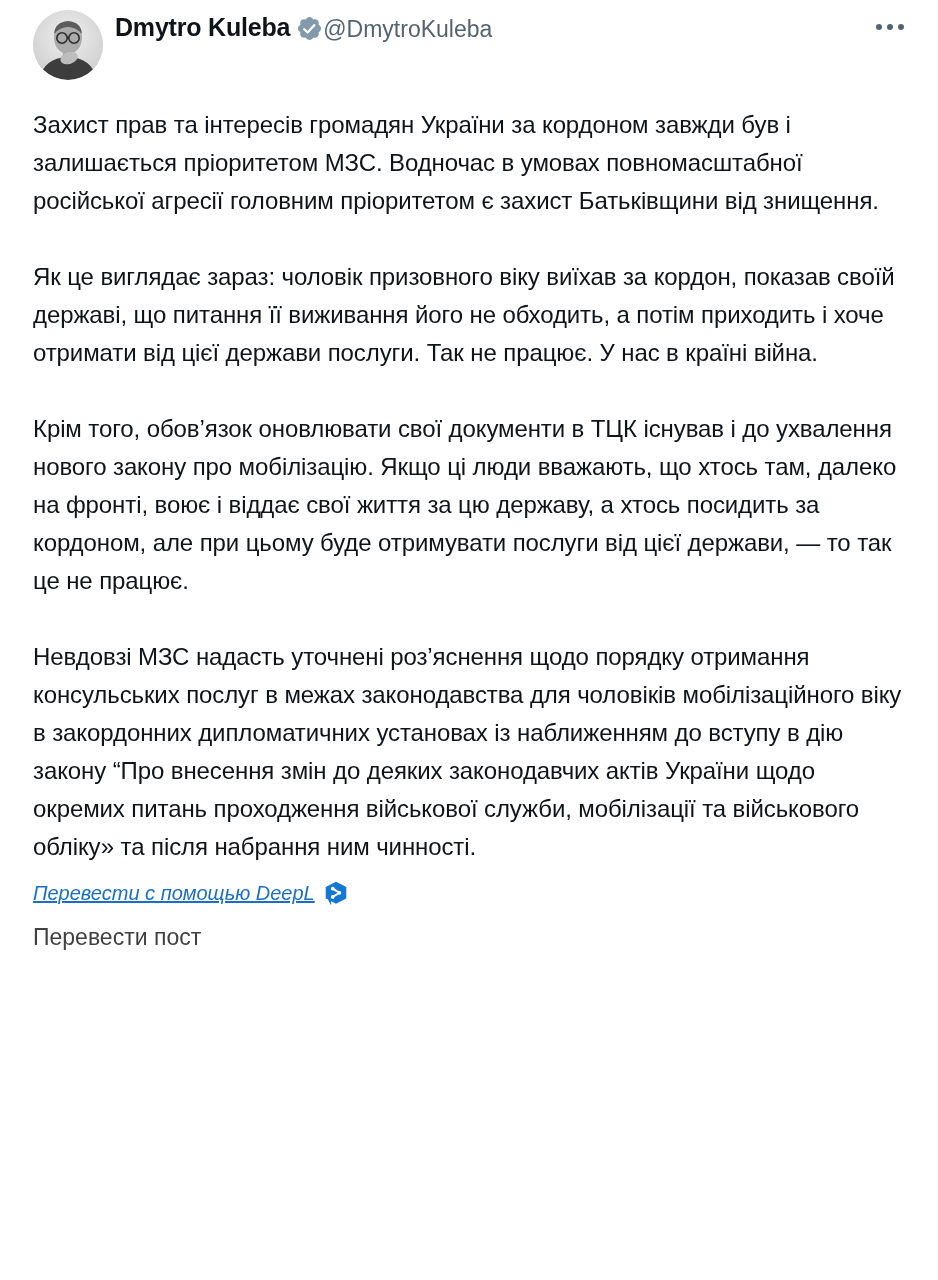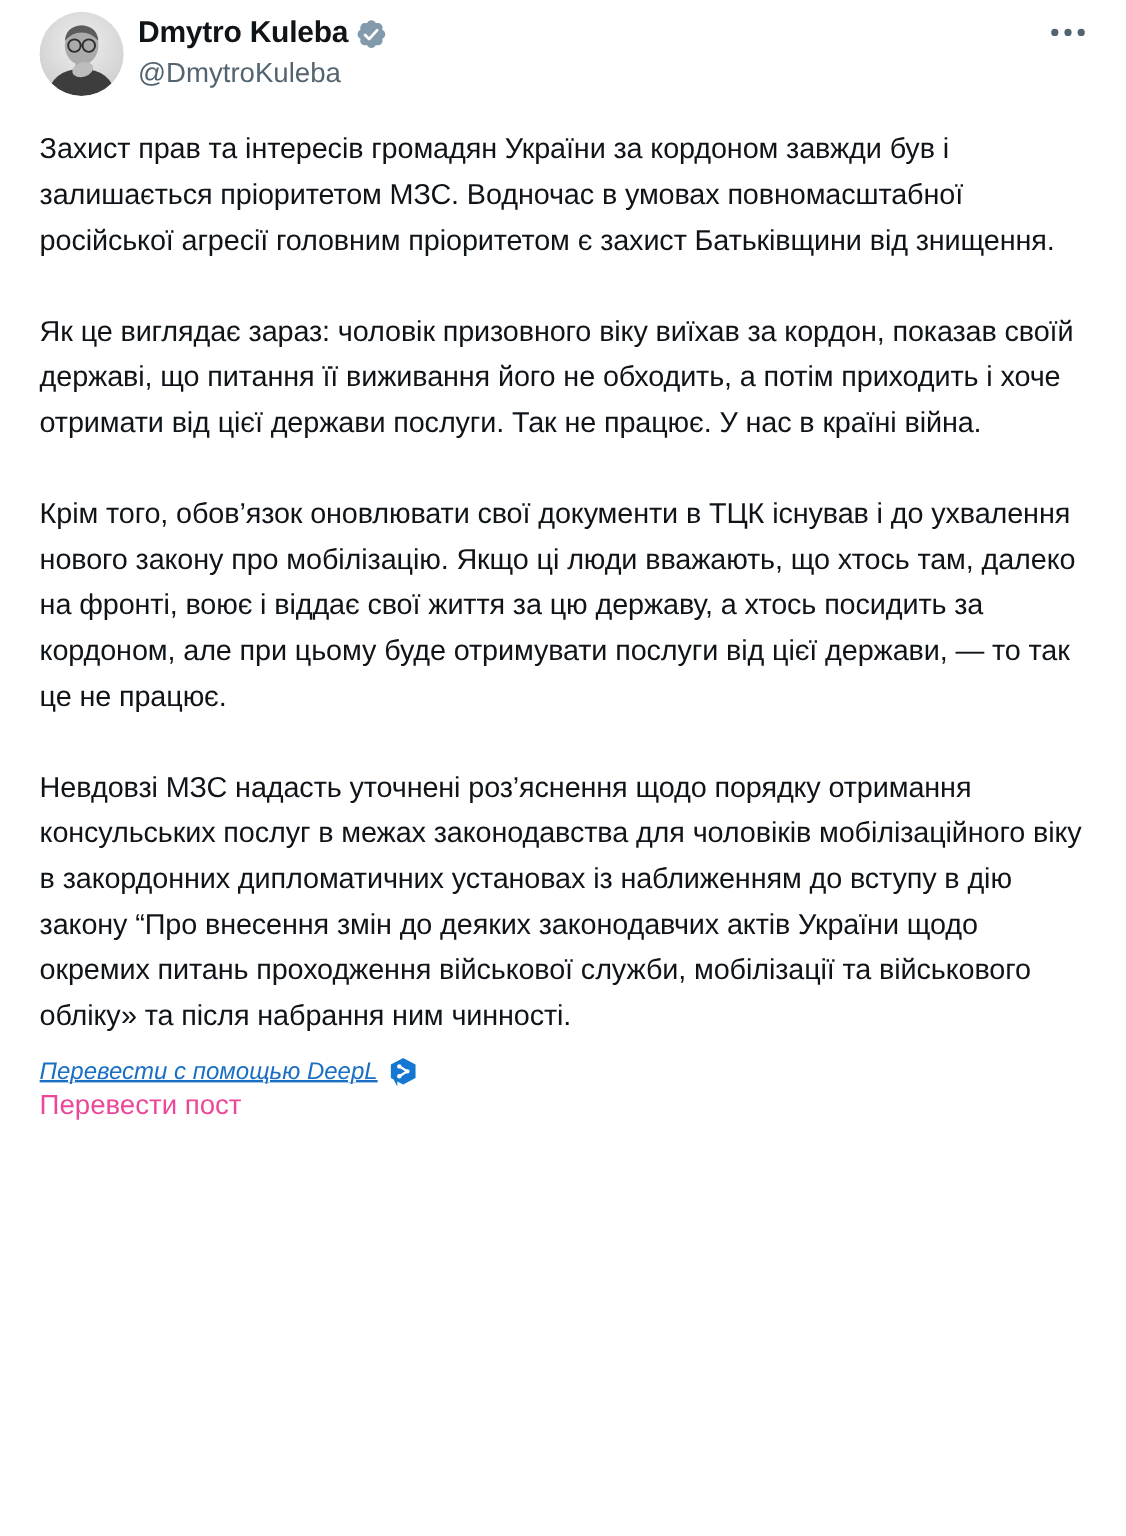--- a/index.html
+++ b/index.html
@@ -29,21 +29,21 @@
     border-radius: 50%;
     overflow: hidden;
     flex: 0 0 70px;
     background: #d9d9d9;
   }
   .avatar svg { display: block; }
   .name-block {
     margin-left: 12px;
     padding-top: 2px;
     display: flex;
-    flex-direction: column;
+    flex-direction: row;
     line-height: 1.25;
   }
   .name-row {
     display: flex;
     align-items: center;
     gap: 6px;
   }
   .display-name {
     font-size: 25px;
     font-weight: 700;
@@ -96,23 +96,23 @@
     font-style: italic;
   }
   .deepl-link {
     font-size: 20px;
     color: #1a6fc4;
     text-decoration: underline;
     cursor: pointer;
   }
   .deepl-icon { width: 26px; height: 26px; display: inline-block; cursor: pointer; }
   .translate-post {
-    margin-top: 1px;
+    margin-top: 18px;
     font-size: 23px;
-    color: #ec4899;
+    color: #404040;
     cursor: pointer;
     width: fit-content;
   }
   
   .meta-row {
     margin-top: 24px;
     font-size: 23px;
     color: #536471;
     letter-spacing: -0.1px;
   }

